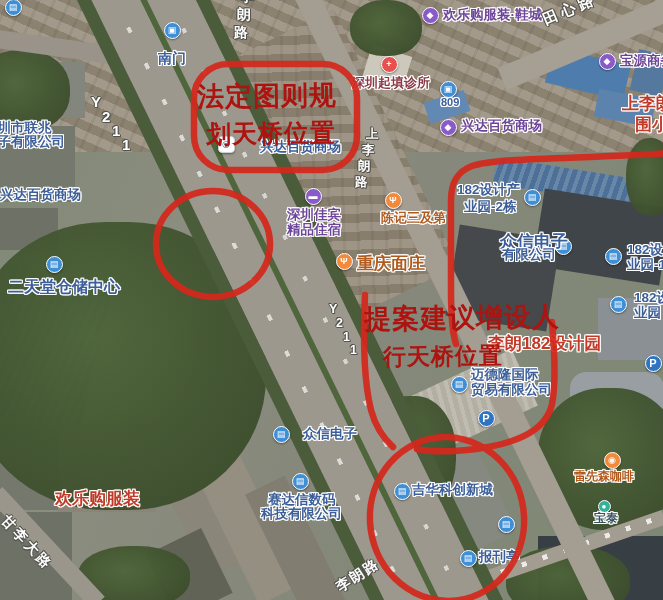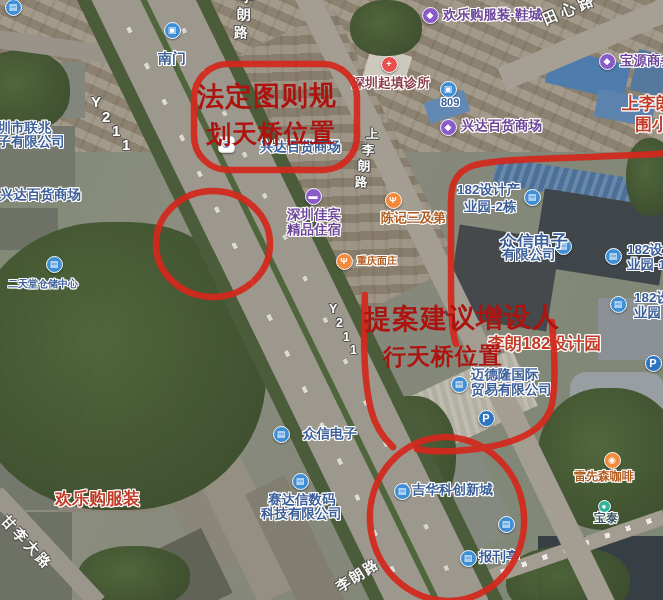--- a/index.html
+++ b/index.html
@@ -124,21 +124,21 @@
         <span class="poi-ic ic-hotel" style="left: 304.5px; top: 187.5px;">▬</span>
         <span class="poi-txt c-hotel" style="left: 287px; top: 208px; font-size: 13.5px;">深圳佳宾</span>
         <span class="poi-txt c-hotel" style="left: 287px; top: 223px; font-size: 13.5px;">精品住宿</span>
       </div>
       <div>
         <span class="poi-ic ic-food" style="left: 384.5px; top: 191.5px;">Ψ</span>
         <span class="poi-txt c-food" style="left: 360px; top: 211px; font-size: 13px; padding-left: 21px;">陈记三及第</span>
       </div>
       <div>
         <span class="poi-ic ic-food" style="left: 335.5px; top: 252.5px;">Ψ</span>
-        <span class="poi-txt c-food" style="left: 357px; top: 255px; font-size: 10px;">重庆面庄</span>
+        <span class="poi-txt c-food" style="left: 357px; top: 255px; font-size: 17px;">重庆面庄</span>
       </div>
       <div>
         <span class="poi-ic ic-company" style="left: 523.5px; top: 188.5px;">▤</span>
         <span class="poi-txt c-company" style="left: 457px; top: 183px; font-size: 13.5px;">182设计产</span>
         <span class="poi-txt c-company" style="left: 464px; top: 200px; font-size: 13.5px;">业园-2栋</span>
       </div>
       <div>
         <span class="poi-ic ic-company" style="left: 554.5px; top: 237.5px;">▤</span>
         <span class="poi-txt c-company" style="left: 500px; top: 233px; font-size: 17px;">众信电子</span>
         <span class="poi-txt c-company" style="left: 502px; top: 248px; font-size: 13.5px;">有限公司</span>
@@ -190,21 +190,21 @@
         <span class="poi-txt c-kiosk" style="left: 479px; top: 550px; font-size: 13.5px;">报刊亭</span>
       </div>
       <div>
         <span class="poi-ic ic-company" style="left: 497.5px; top: 515.5px;">▤</span>
       </div>
       <div>
         <span class="poi-ic ic-company" style="left: 4.5px; top: -1.5px;">▤</span>
       </div>
       <div>
         <span class="poi-ic ic-company" style="left: 45.5px; top: 255.5px;">▤</span>
-        <span class="poi-txt c-company" style="left: 8px; top: 278px; font-size: 10px;">二天堂仓储中心</span>
+        <span class="poi-txt c-company" style="left: 8px; top: 278px; font-size: 16px;">二天堂仓储中心</span>
       </div>
       <div>
         <span class="poi-txt c-company" style="left: -16px; top: 121px; font-size: 13.5px;">深圳市联兆</span>
         <span class="poi-txt c-company" style="left: -16px; top: 135px; font-size: 13.5px;">电子有限公司</span>
       </div>
       <div>
         <span class="poi-txt c-company" style="left: 0px; top: 188px; font-size: 13.5px;">兴达百货商场</span>
       </div>
       <div>
         <span class="poi-txt c-area" style="left: 488px; top: 335px; font-size: 17px;">李朗182设计园</span>

